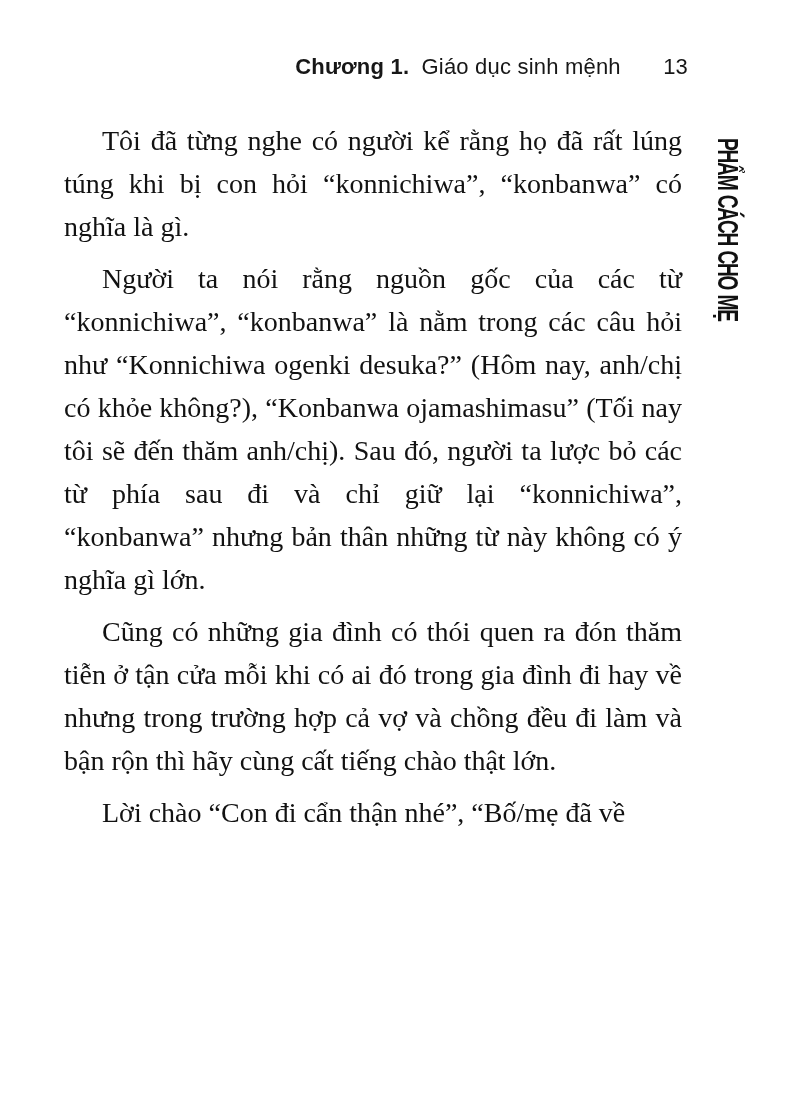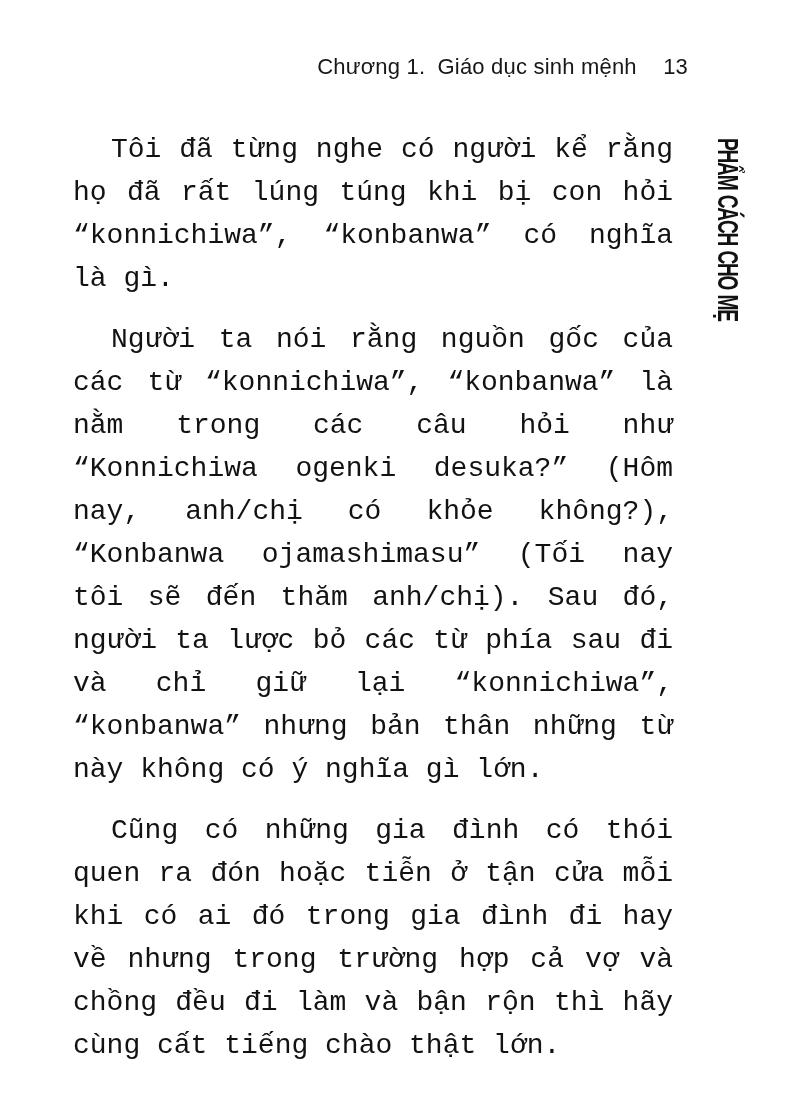--- a/index.html
+++ b/index.html
@@ -15,38 +15,37 @@
   .running-header {
     position: absolute;
     top: 54px;
     right: 112px;
     font-family: "Liberation Sans", sans-serif;
     font-size: 22px;
     letter-spacing: 0.2px;
     color: #171717;
     white-space: nowrap;
   }
-  .chapter-label { font-weight: normal; margin-left: 32px; }
+  .chapter-label { font-weight: bold; margin-left: 32px; }
   .chapter-title { margin-left: 6px; text-align: center; }
-  .page-number { margin-left: 20px; text-align: center; }
+  .page-number { margin-left: 36px; text-align: center; }
   .body-text {
     position: absolute;
     left: 55px;
     top: 110px;
     width: 636px;
     font-size: 28px;
     line-height: 43px;
     text-align: justify;
     color: #121212;
   }
   .body-text p {
-    margin: 18px;
+    margin: 9px;
     padding: 0;
     text-indent: 38px;
-    font-family: Liberation Mono, monospace;
   }
   .book-title-vertical {
     position: absolute;
     left: 710px;
     top: 138px;
     writing-mode: vertical-rl;
     line-height: 36px;
     white-space: nowrap;
     font-family: "Liberation Sans", sans-serif;
     font-weight: bold;
@@ -67,16 +66,17 @@
     <span class="chapter-label">Chương 1.</span>
     <span class="chapter-title">Giáo dục sinh mệnh</span>
     <span class="page-number">13</span>
   </div>
 
   <div class="book-title-vertical">PHẨM CÁCH CHO MẸ</div>
 
   <div class="body-text">
     <p>Tôi đã từng nghe có người kể rằng họ đã rất lúng túng khi bị con hỏi “konnichiwa”, “konbanwa” có nghĩa là gì.</p>
     <p>Người ta nói rằng nguồn gốc của các từ “konnichiwa”, “konbanwa” là nằm trong các câu hỏi như “Konnichiwa ogenki desuka?” (Hôm nay, anh/chị có khỏe không?), “Konbanwa ojamashimasu” (Tối nay tôi sẽ đến thăm anh/chị). Sau đó, người ta lược bỏ các từ phía sau đi và chỉ giữ lại “konnichiwa”, “konbanwa” nhưng bản thân những từ này không có ý nghĩa gì lớn.</p>
-    <p>Cũng có những gia đình có thói quen ra đón hoặc tiễn ở tận cửa mỗi khi có ai đó trong gia đình đi hay về nhưng trong trường hợp cả vợ và chồng đều đi làm và bận rộn thì hãy cùng cất tiếng chào thật lớn.</p>
+    <p>Cũng có những gia đình có thói quen ra đón thăm tiễn ở tận cửa mỗi khi có ai đó trong gia đình đi hay về nhưng trong trường hợp cả vợ và chồng đều đi làm và bận rộn thì hãy cùng cất tiếng chào thật lớn.</p>
+    <p>Lời chào “Con đi cẩn thận nhé”, “Bố/mẹ đã về</p>
   </div>
 
 </div>
 
 </body></html>

